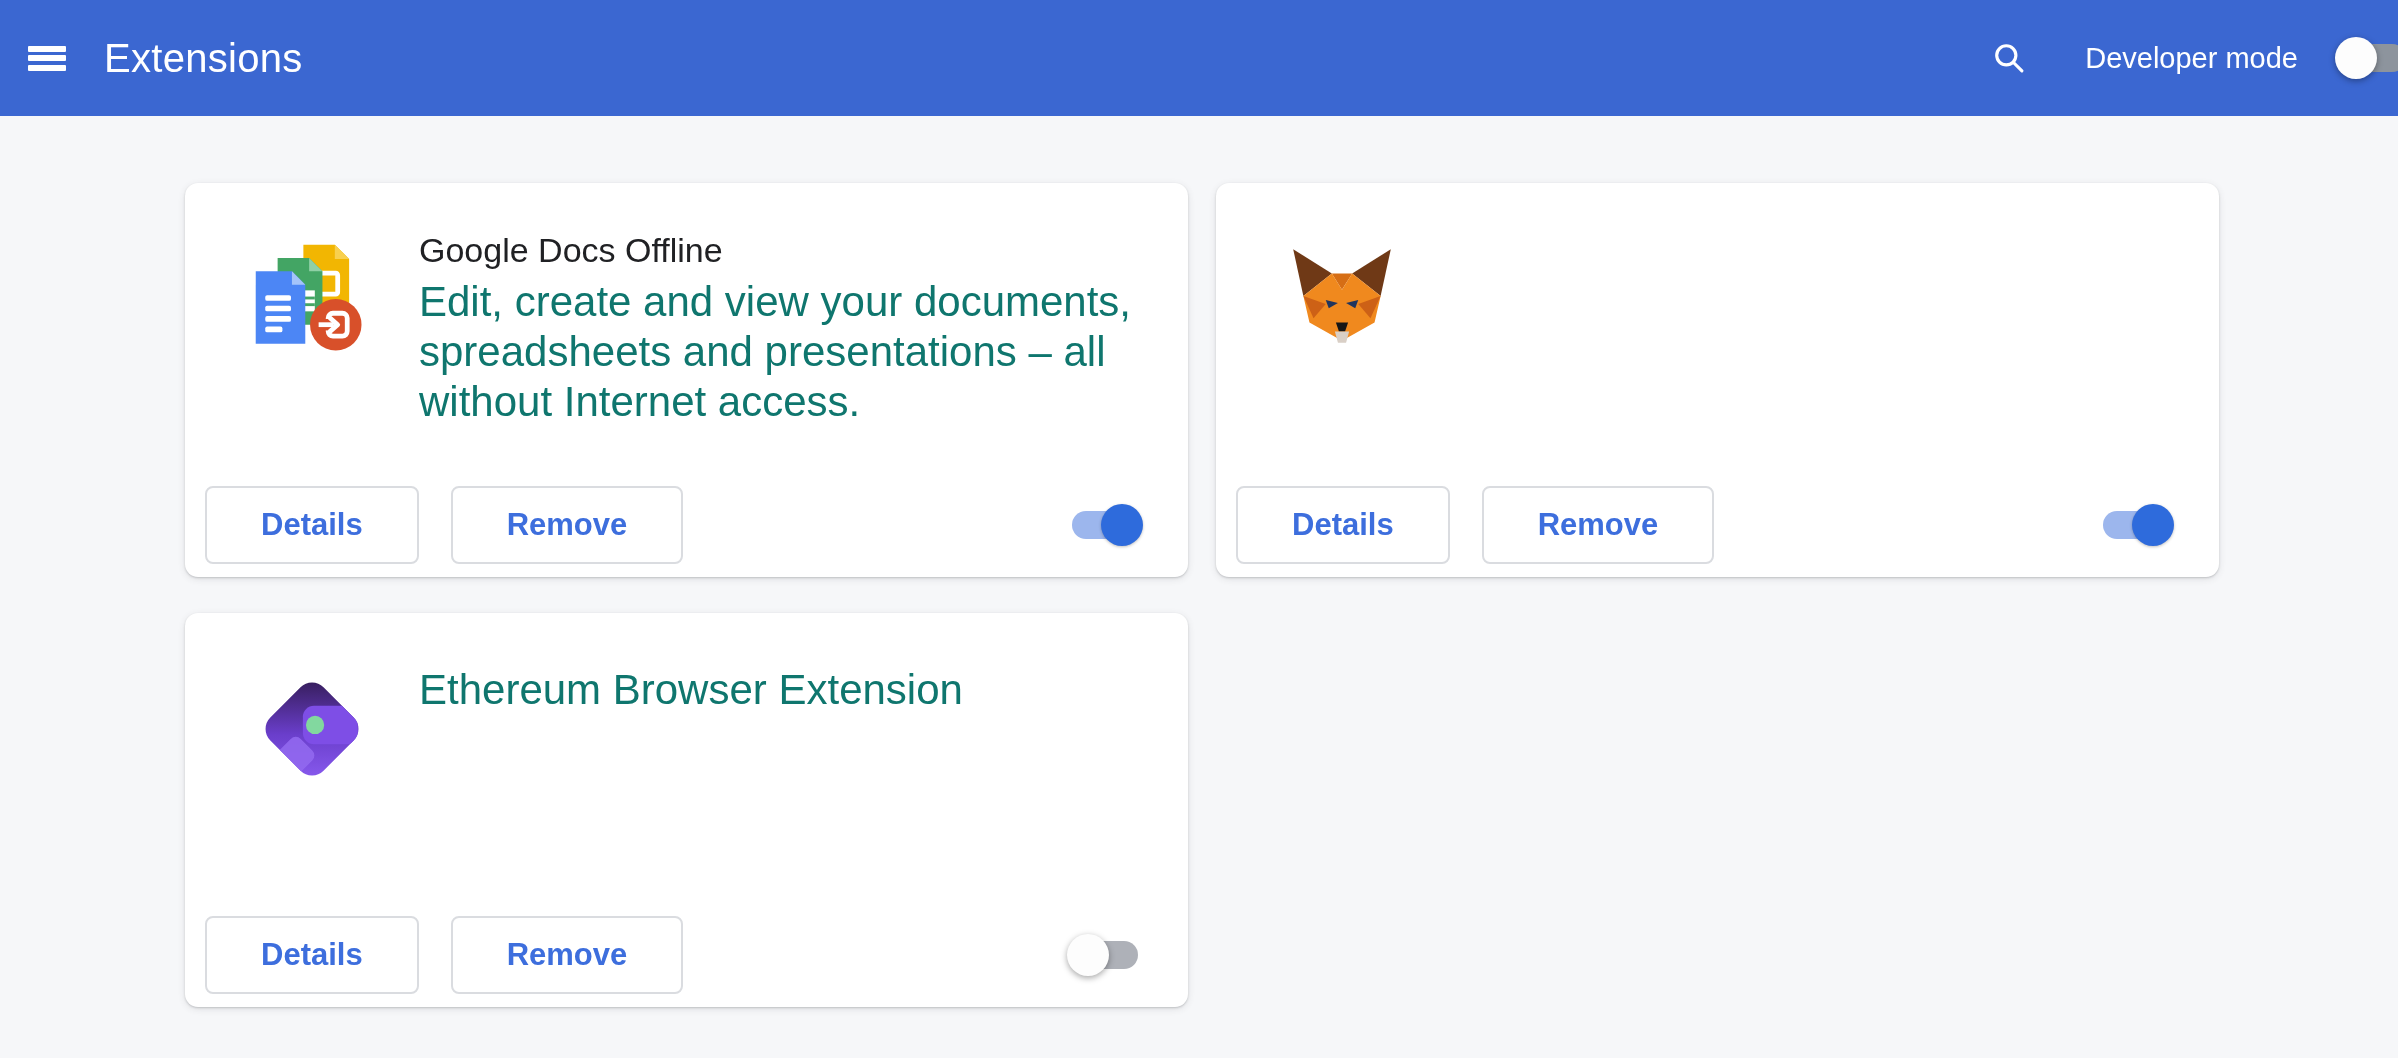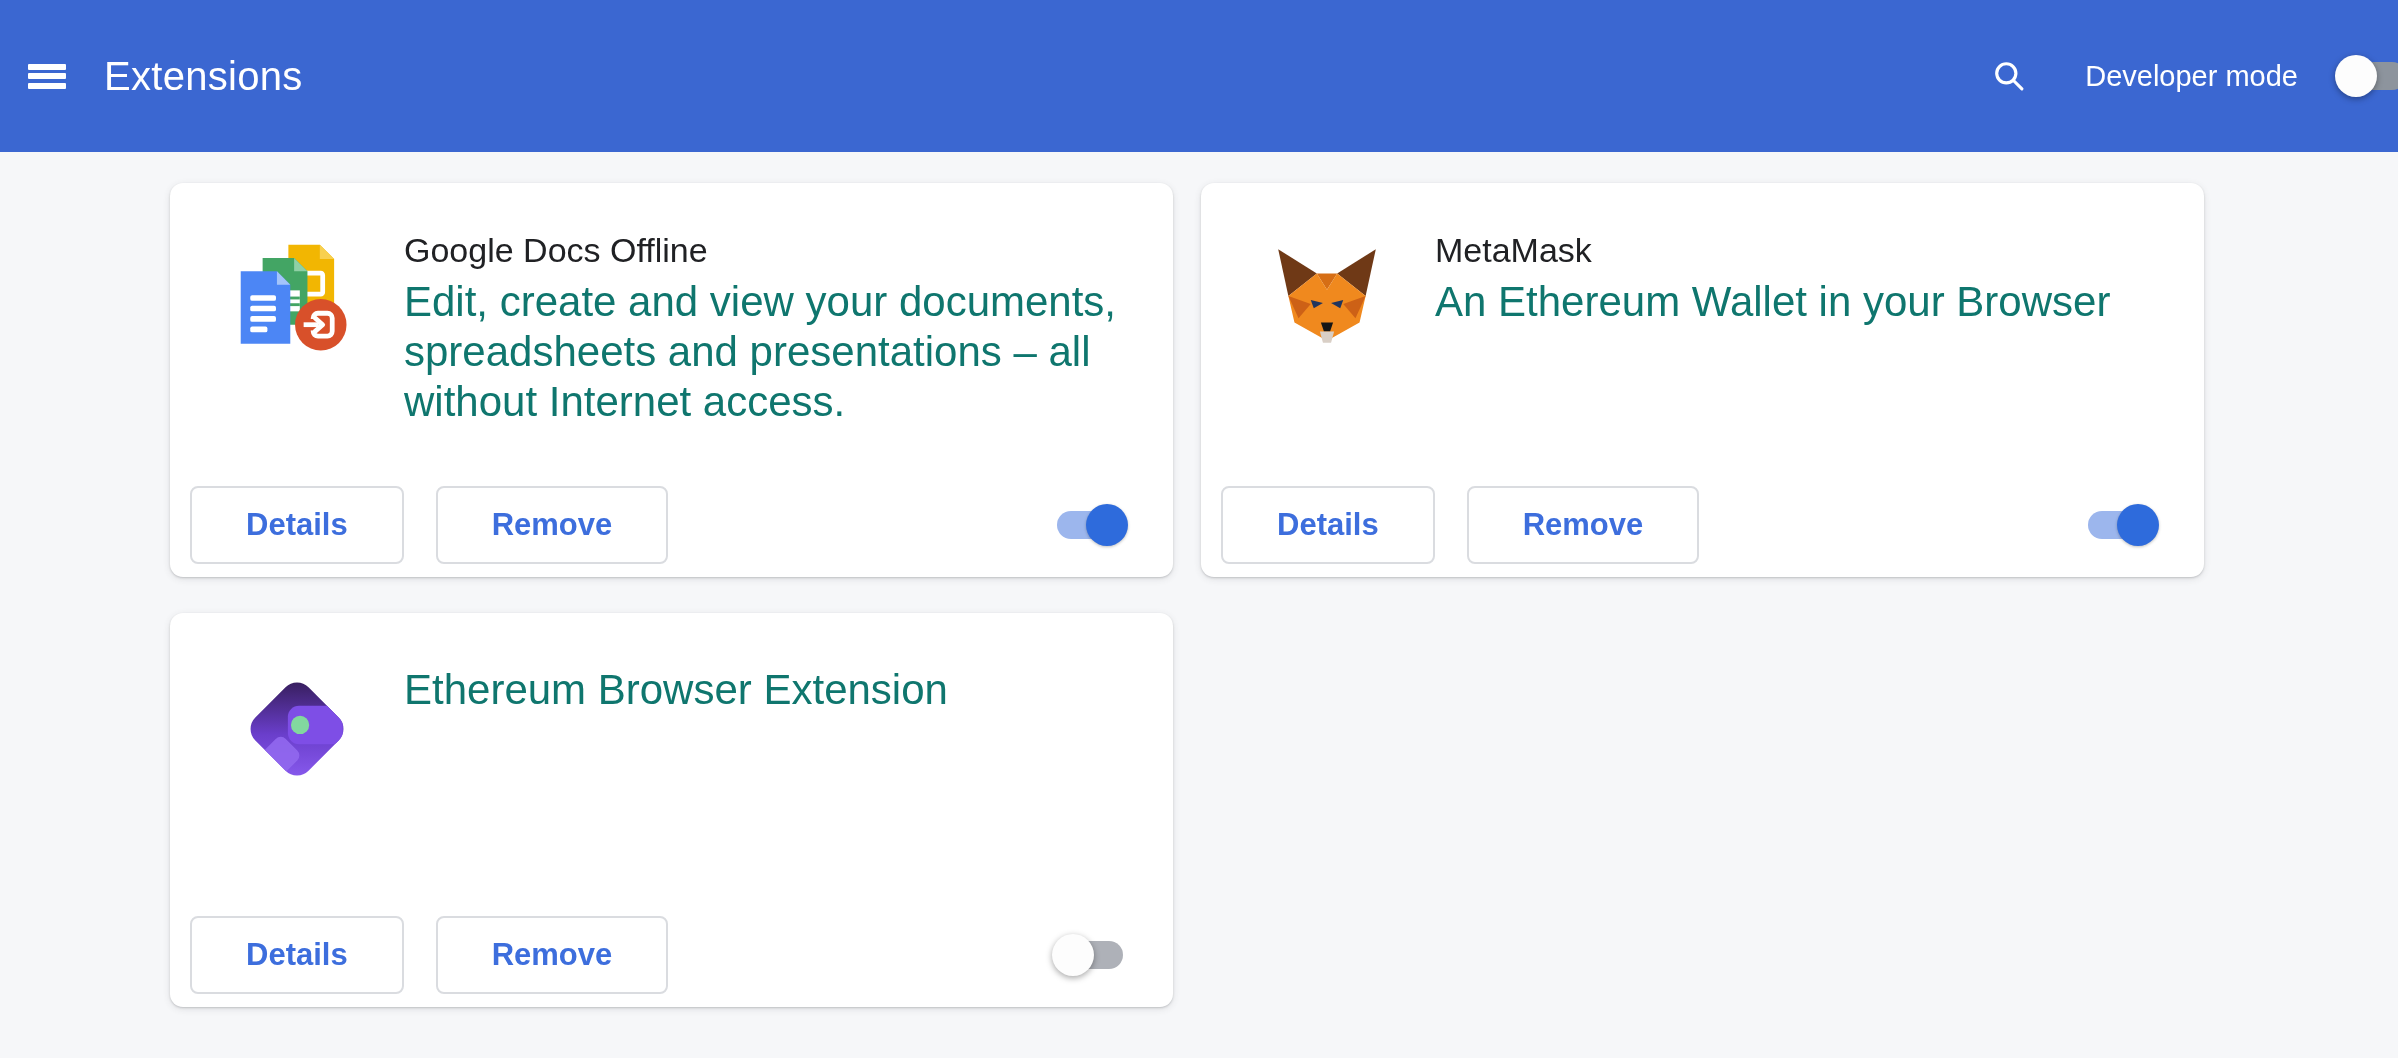--- a/index.html
+++ b/index.html
@@ -5,21 +5,21 @@
   * { margin:0; padding:0; box-sizing:border-box; }
   html,body { width:2398px; height:1058px; overflow:hidden; }
   body {
     font-family:"Liberation Sans","DejaVu Sans",sans-serif;
     background:var(--page-bg,#F6F7F9);
     position:relative;
   }
 
   
   .toolbar {
-    height:152px;
+    height:116px;
     background:var(--header-bg,#3B67D1);
     display:flex;
     align-items:center;
     padding-left:28px;
     color:#fff;
     justify-content:space-between;
   }
   .hamburger {
     background:none; border:none; cursor:pointer;
     width:46px; height:46px;
@@ -60,21 +60,21 @@
   .toggle:not(.on) .knob {
     left:-5px;
     background:#FDFDFD;
     box-shadow:0 2px 6px rgba(0,0,0,.35);
   }
   .header-toggle { margin-left:42px; margin-right:-8px; }
   .header-toggle:not(.on) { background:var(--header-toggle-off-track,#8D949D); }
 
   
   .cards {
-    position:absolute; left:170px; top:183px;
+    position:absolute; left:185px; top:183px;
     display:grid;
     grid-template-columns:1003px 1003px;
     grid-auto-rows:394px;
     column-gap:28px; row-gap:36px;
   }
   .card {
     background:#fff;
     border-radius:13px;
     box-shadow:0 1px 2px rgba(60,64,67,.22), 0 2px 7px rgba(60,64,67,.13);
     display:flex; flex-direction:column;
@@ -185,24 +185,20 @@
           <polygon points="50,36 70,36 60,52" fill="#D66E15"></polygon>
           <polygon points="22,58 50,36 60,52 70,36 98,58 92,84 60,102 28,84" fill="#F0891E"></polygon>
           <polygon points="22,58 44,66 32,80" fill="#CD6116"></polygon>
           <polygon points="98,58 76,66 88,80" fill="#CD6116"></polygon>
           <polygon points="44,62 56,65 47,70" fill="#20355E"></polygon>
           <polygon points="76,62 64,65 73,70" fill="#20355E"></polygon>
           <polygon points="54,84 66,84 63,93 57,93" fill="#161616"></polygon>
           <polygon points="53,93 67,93 64,104 56,104" fill="#D9CFC6"></polygon>
         </svg>
       </div>
-      <div class="text-col">
-        <div class="card-title">MetaMask</div>
-        <div class="card-desc">An Ethereum Wallet in your Browser</div>
-      </div>
     </div>
     <div class="card-footer">
       <button class="btn">Details</button>
       <button class="btn">Remove</button>
       <div class="toggle on" role="switch" aria-checked="true">
         <span class="knob"></span>
       </div>
     </div>
   </section>
 

